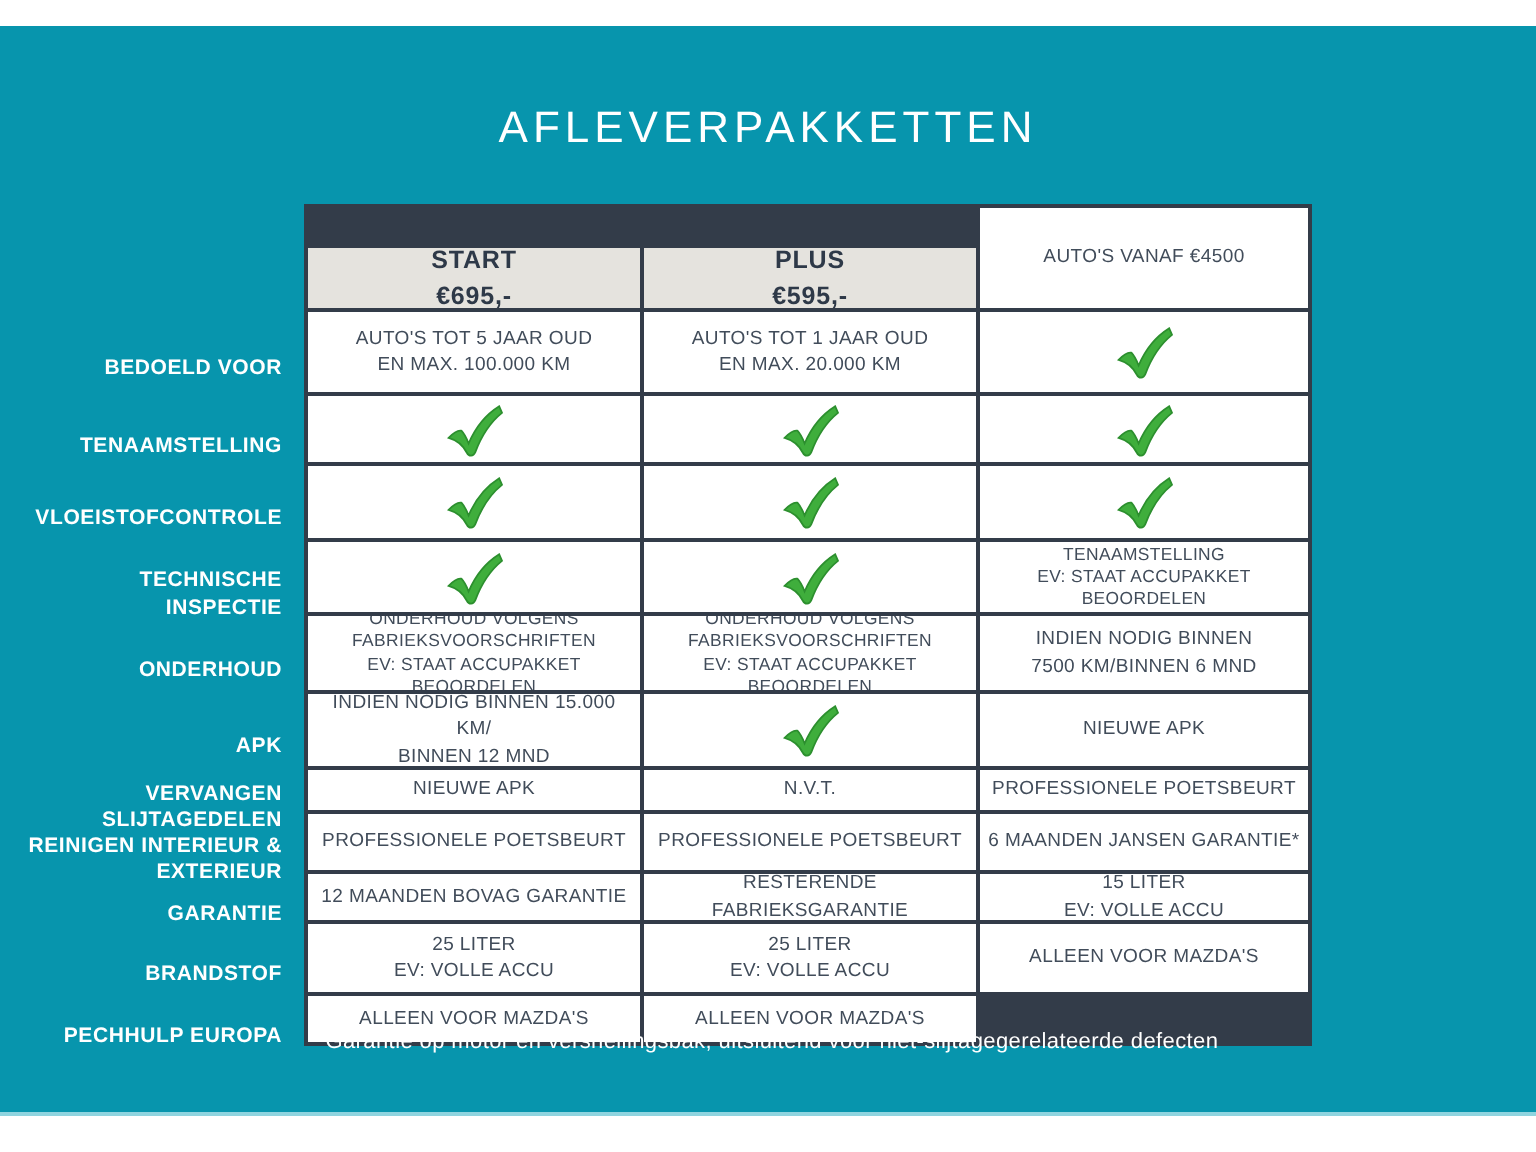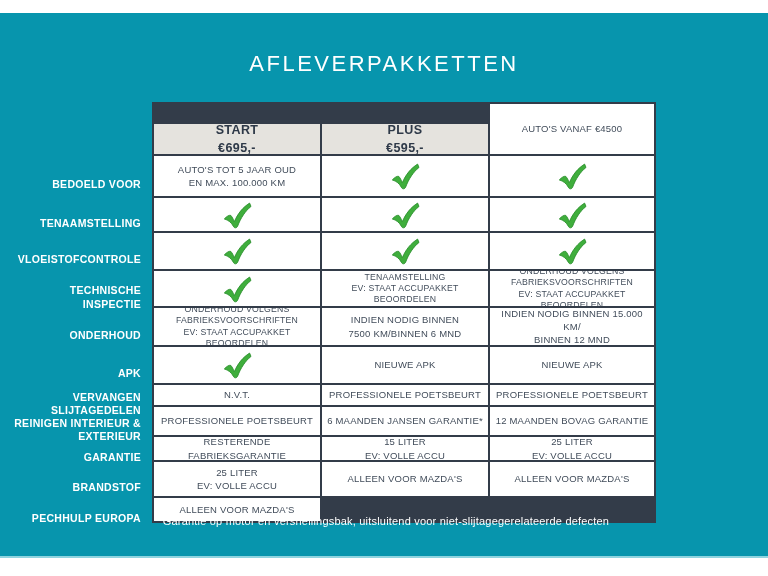--- a/index.html
+++ b/index.html
@@ -119,20 +119,24 @@
           <span>€595,-</span>
         </div>
         <div class="cell">
           <span>AUTO'S VANAF €4500</span>
         </div>
         <div class="cell">
           <span>AUTO'S TOT 5 JAAR OUD</span>
           <span>EN MAX. 100.000 KM</span>
         </div>
         <div class="cell">
+          <span>AUTO'S TOT 1 JAAR OUD</span>
+          <span>EN MAX. 20.000 KM</span>
+        </div>
+        <div class="cell">
           <svg class="check" viewBox="0 0 36 32">
             <path d="M3.5 20.5 C6.5 17.3 8.9 16 10.8 16.4 C12.4 18.1 13.7 20.5 14.9 23.7 C18.9 14.3 24.7 7.2 32.4 2.4 L34 6.2 C27.6 11.3 22.3 19.2 18.7 28.8 C17.6 31.2 15.1 31.3 13.9 29 C11.7 24.7 8.2 21.8 3.5 20.5 Z" fill="#3fae3c" stroke="#2c8f2e" stroke-width="1"></path>
           </svg>
         </div>
         <div class="cell">
           <svg class="check" viewBox="0 0 36 32">
             <path d="M3.5 20.5 C6.5 17.3 8.9 16 10.8 16.4 C12.4 18.1 13.7 20.5 14.9 23.7 C18.9 14.3 24.7 7.2 32.4 2.4 L34 6.2 C27.6 11.3 22.3 19.2 18.7 28.8 C17.6 31.2 15.1 31.3 13.9 29 C11.7 24.7 8.2 21.8 3.5 20.5 Z" fill="#3fae3c" stroke="#2c8f2e" stroke-width="1"></path>
           </svg>
         </div>
         <div class="cell">

